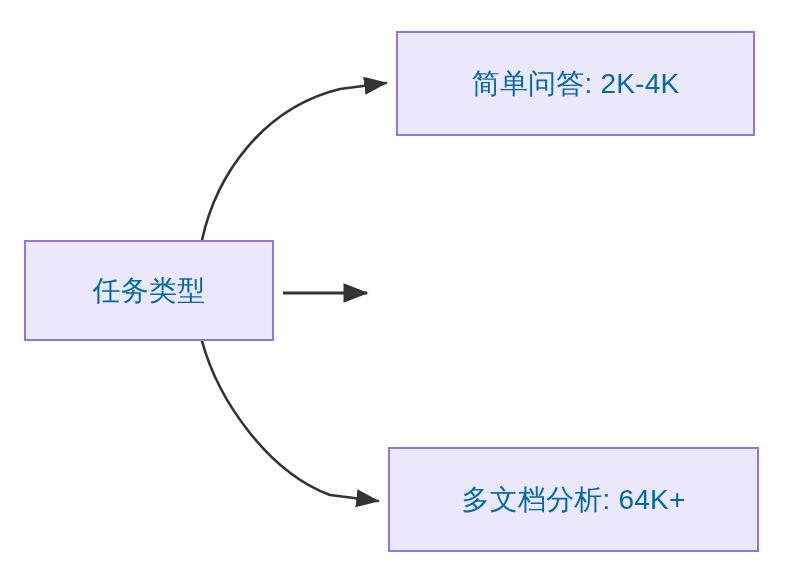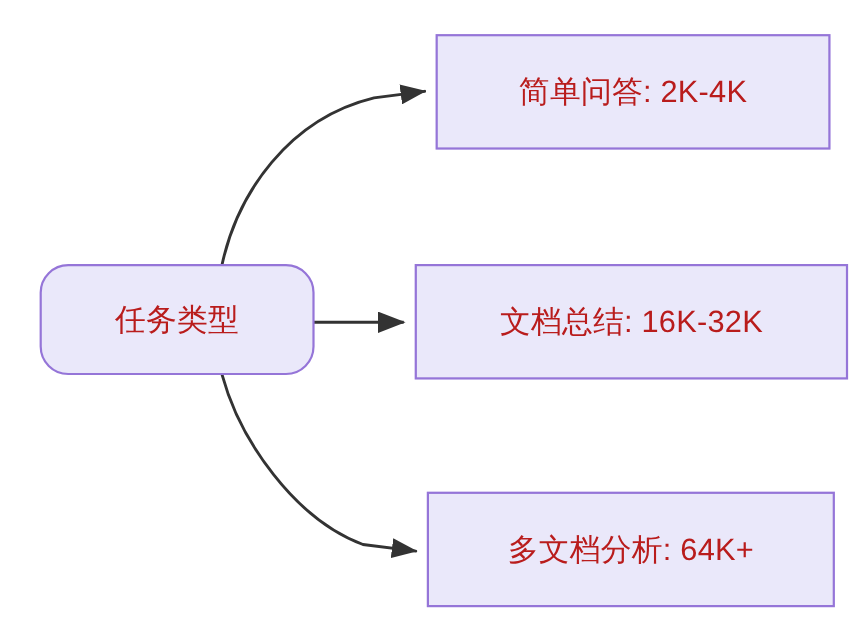--- a/index.html
+++ b/index.html
@@ -29,36 +29,35 @@
     pointer-events: none;
   }
   .node {
     position: absolute;
     box-sizing: border-box;
     background: #eae8fa;
     border: 2px solid #9575d8;
     display: flex;
     align-items: center;
     justify-content: center;
-    color: #b91c1c;
+    color: #0369a1;
     font-size: 28px;
     line-height: 1.2;
     white-space: nowrap;
     letter-spacing: 0.2px;
   }
   .node-label {
     display: block;
   }
   
   #node-root {
-    left: 36px;
+    left: 24px;
     top: 240px;
     width: 250px;
     height: 101px;
-    border-radius: 26px;
   }
   
   #node-simple-qa {
     left: 396px;
     top: 31px;
     width: 359px;
     height: 105px;
   }
   
   #node-doc-summary {
@@ -95,21 +94,18 @@
   </svg>
 
   <div class="node" id="node-root">
     <span class="node-label">任务类型</span>
   </div>
 
   <div class="node" id="node-simple-qa">
     <span class="node-label">简单问答: 2K-4K</span>
   </div>
 
-  <div class="node" id="node-doc-summary">
-    <span class="node-label">文档总结: 16K-32K</span>
-  </div>
 
   <div class="node" id="node-multi-doc">
     <span class="node-label">多文档分析: 64K+</span>
   </div>
 
 </div>
 
 </body></html>

